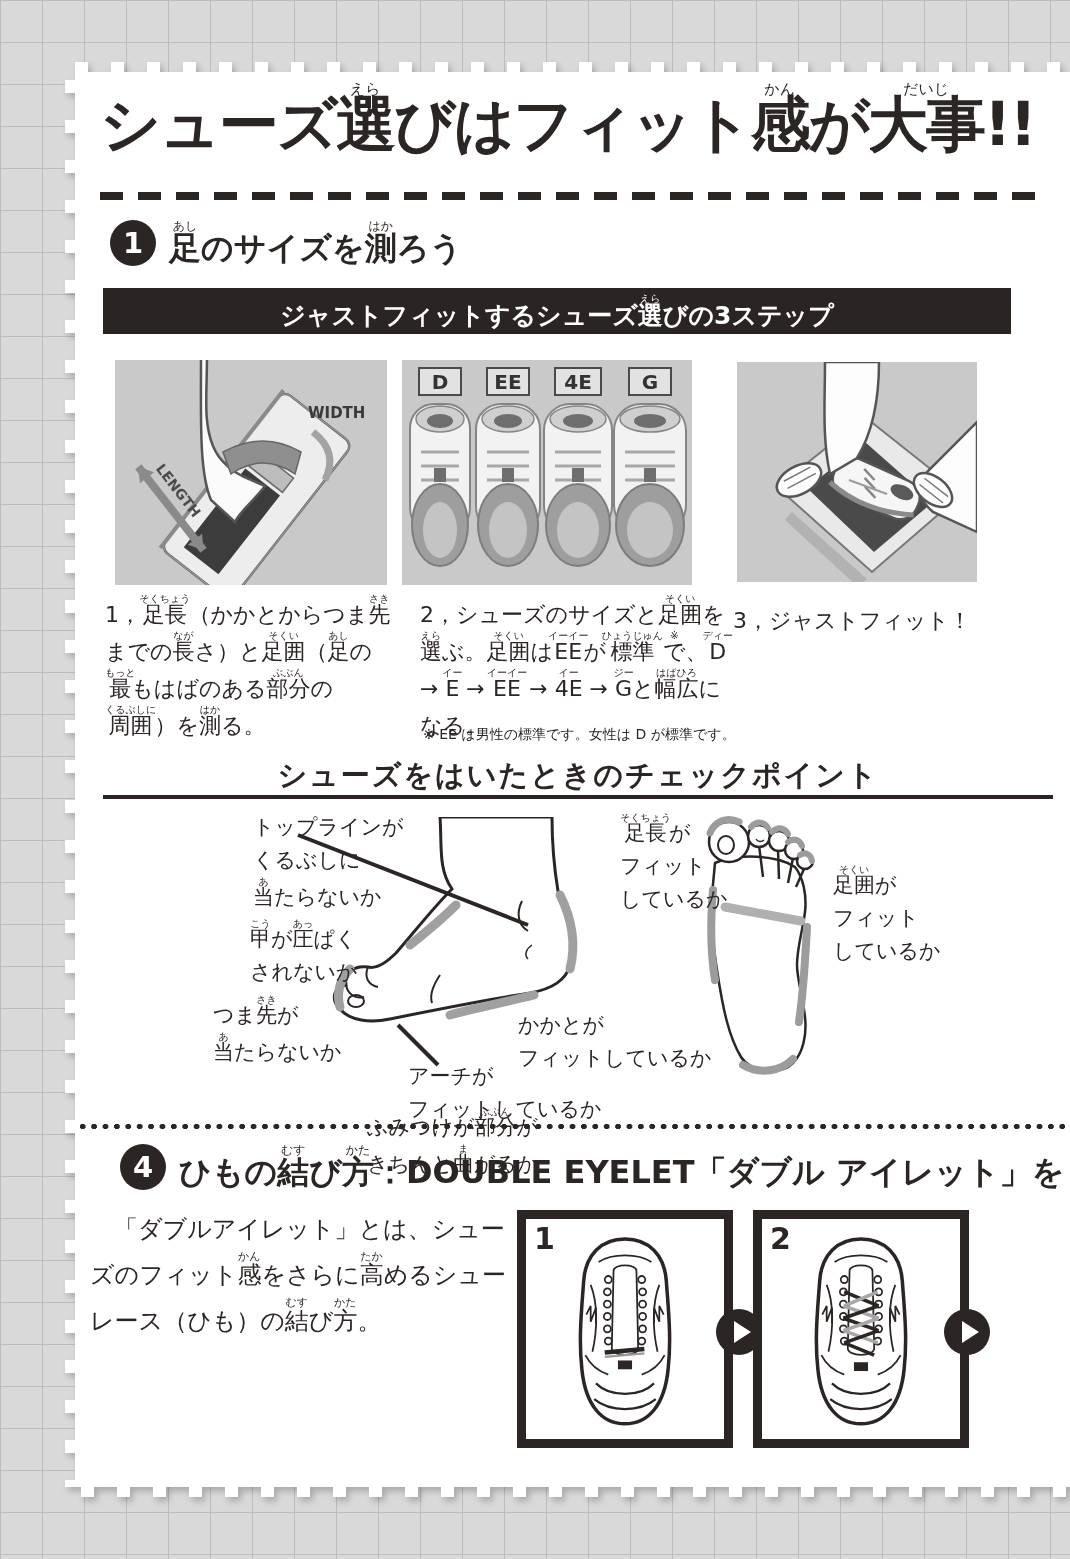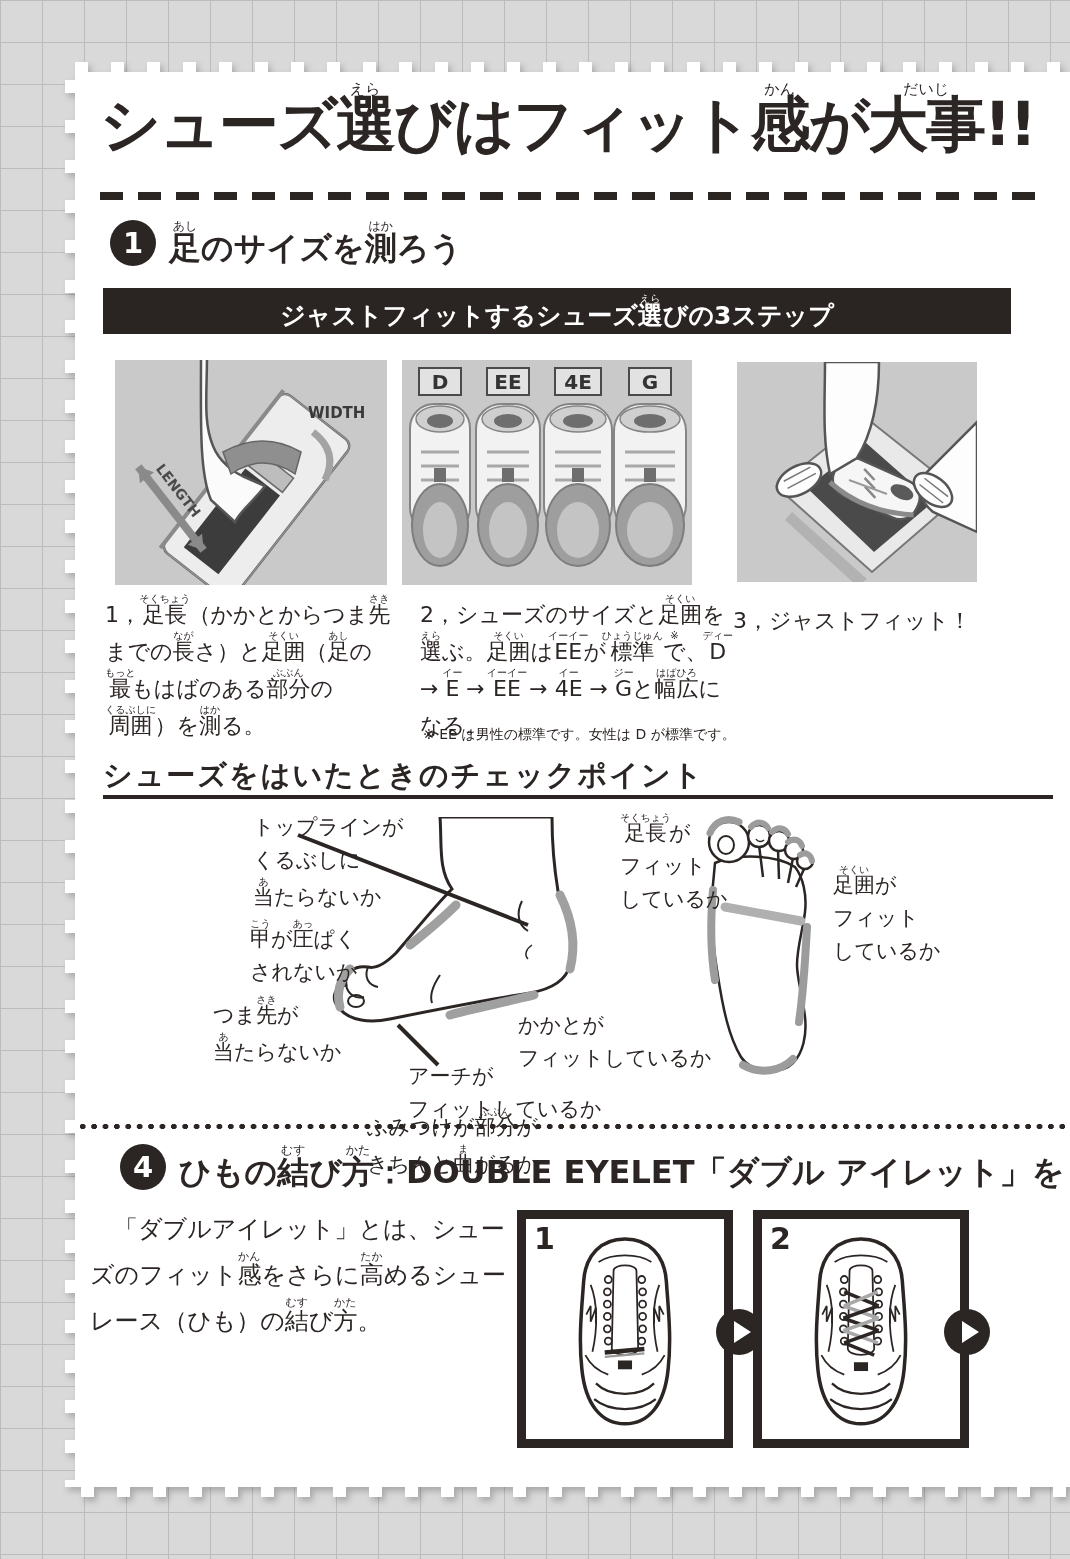--- a/index.html
+++ b/index.html
@@ -52,21 +52,21 @@
   .fig2{left:327px;top:288px;width:290px;height:225px;}
   .fig3{left:662px;top:290px;width:240px;height:220px;}
 
   .caption{position:absolute;font-size:22px;line-height:37px;}
   .caption rt{font-size:10px;}
   .c1{left:30px;top:522px;width:288px;}
   .c2{left:345px;top:522px;width:318px;}
   .c3{left:658px;top:530px;width:320px;}
   .note{position:absolute;left:348px;top:654px;font-size:14px;white-space:nowrap;}
 
-  .cp-heading{position:absolute;left:28px;top:684px;width:950px;margin:0;text-align:left;
+  .cp-heading{position:absolute;left:28px;top:684px;width:950px;margin:0;text-align:center;
     font-size:29px;font-weight:bold;letter-spacing:2px;}
   .cp-rule{position:absolute;left:28px;top:723px;width:950px;height:4px;background:#2b2523;}
 
   .diagram{position:absolute;left:0;top:735px;width:995px;height:320px;}
   .diagram svg{position:absolute;}
   .foot-side{left:215px;top:10px;}
   .foot-sole{left:622px;top:8px;}
   .cp-label{position:absolute;font-size:21px;line-height:33px;font-weight:500;}
   .cp-line{display:block;white-space:nowrap;}
   .cp-label rt{font-size:10px;}

